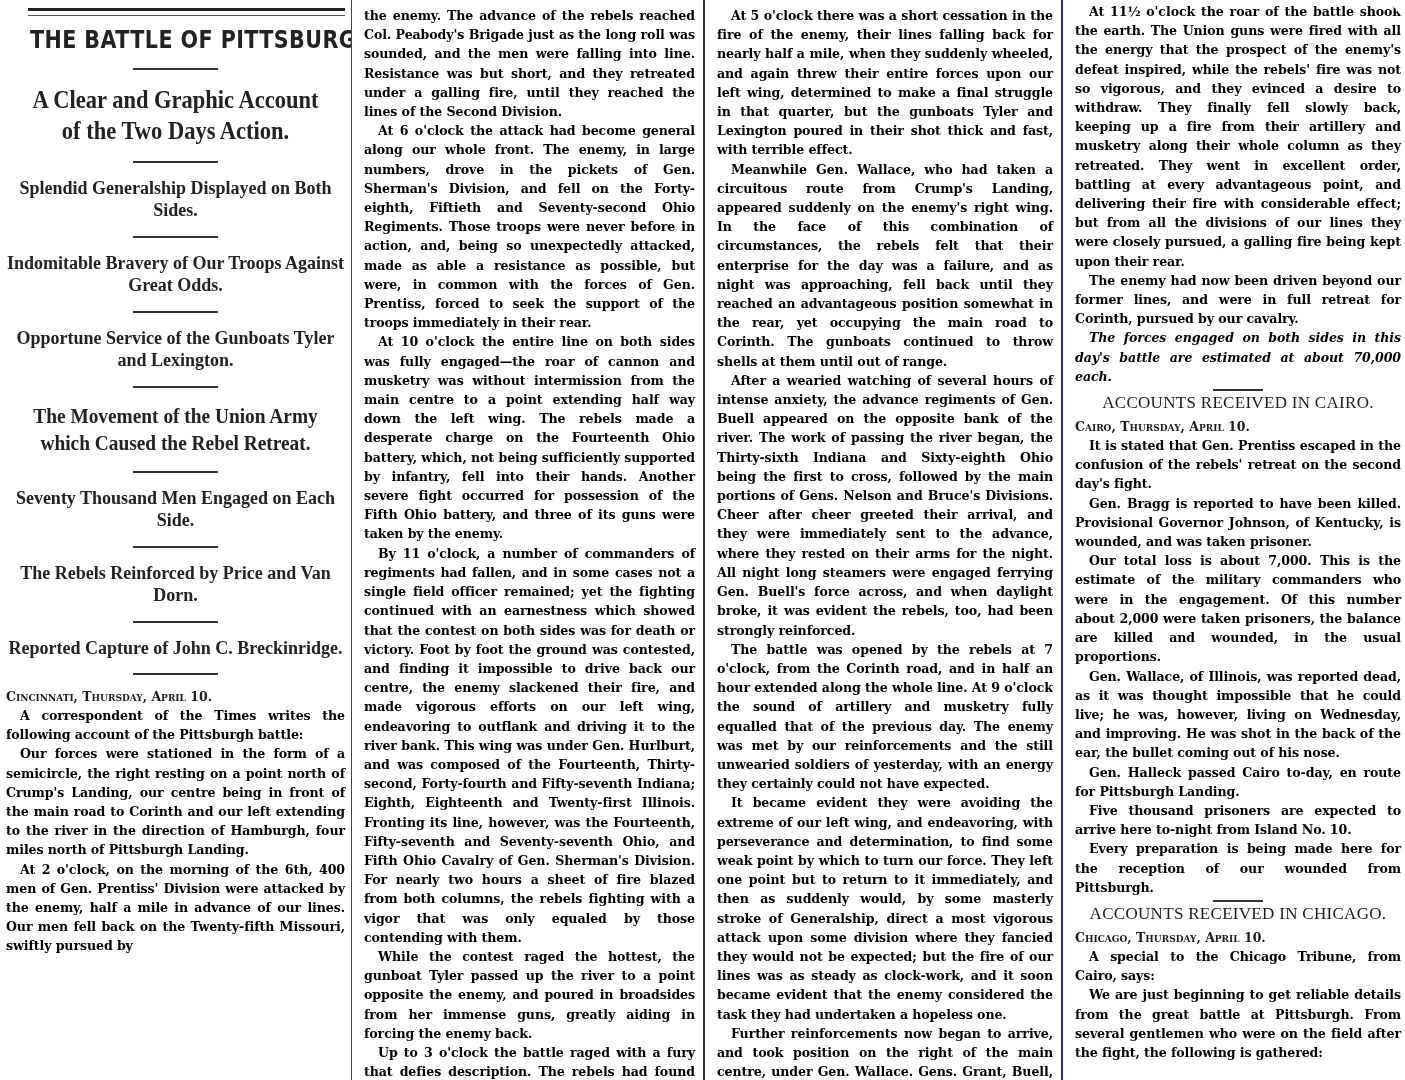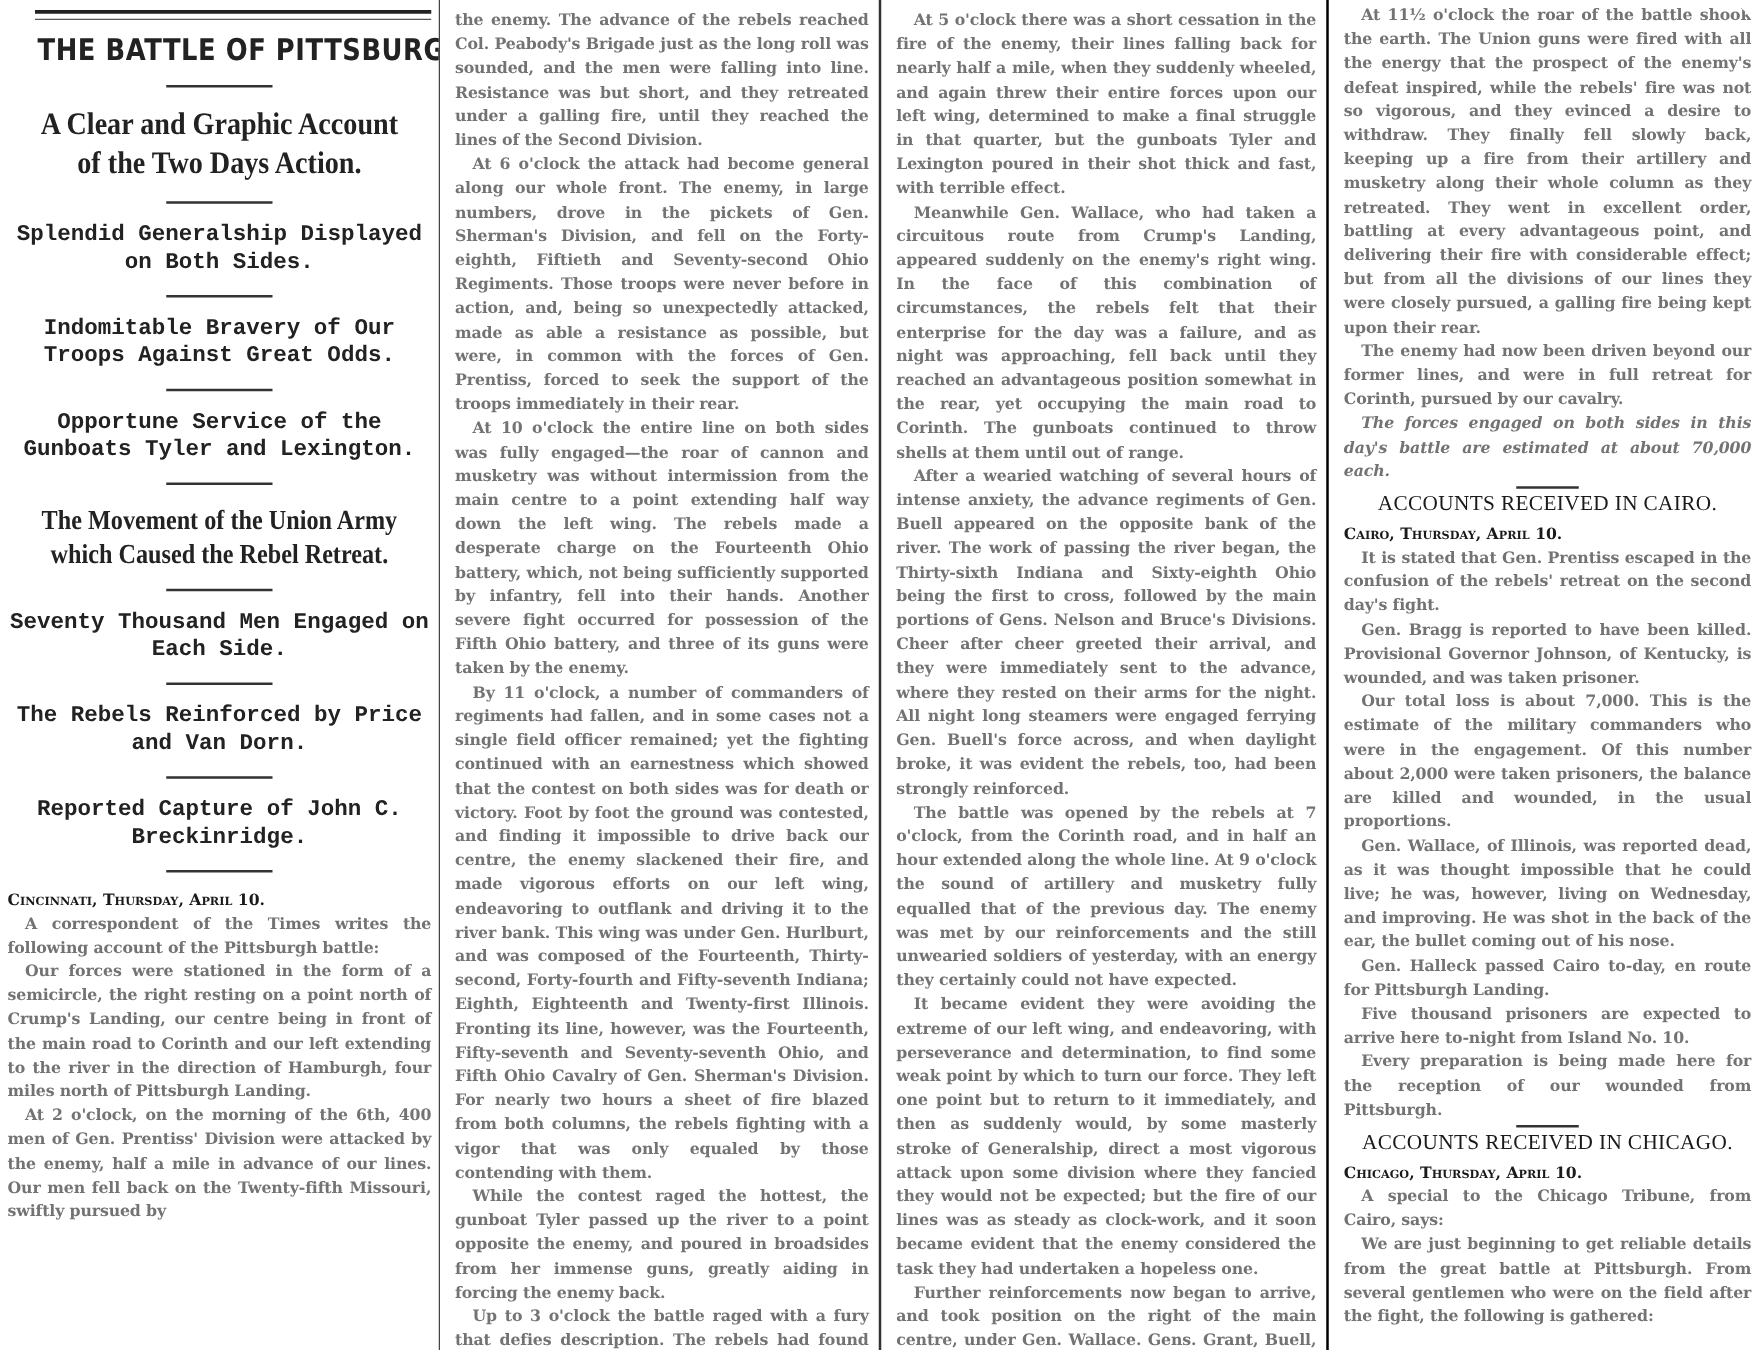--- a/index.html
+++ b/index.html
@@ -1,31 +1,31 @@
 <!DOCTYPE html>
 <html><head>
 <meta charset="utf-8">
 <style>
   html, body { margin: 0; padding: 0; background: #ffffff; }
   body { width: 1405px; height: 1080px; overflow: hidden; position: relative; font-family: "DejaVu Serif", serif; color: #1a1a1a; }
   .col { position: absolute; top: 0; height: 1080px; box-sizing: border-box; overflow: hidden; }
   .col1 { left: 0; width: 352px; padding: 6px 6px 0 6px; border-right: 1.5px solid #444; }
   .col2 { left: 352px; width: 353px; padding: 6px 8px 0 12px; border-right: 2px solid #333; }
-  .col3 { left: 705px; width: 358px; padding: 6px 8px 0 12px; border-right: 2px solid #000000; }
+  .col3 { left: 705px; width: 358px; padding: 6px 8px 0 12px; border-right: 2px solid #4c1d95; }
   .col4 { left: 1063px; width: 342px; padding: 2px 4px 0 12px; border-radius: 31px; }
   .topbar { height: 4px; border-top: 3px solid #222; border-bottom: 1px solid #555; margin: 2px 0 10px 22px; }
   .masthead { font-family: "DejaVu Sans", sans-serif; font-weight: bold; font-size: 24px; letter-spacing: 0.5px; transform: scaleX(0.86); transform-origin: left; white-space: nowrap; margin-left: 24px; color: #222; }
   .rule { width: 85px; height: 2px; background: #333; margin: 14px auto 14px auto; }
   .deck { text-align: center; font-weight: bold; color: #222; line-height: 1.25; }
   .deck.lg { font-family: "Liberation Serif", serif; font-size: 25px; transform: scaleX(0.9); }
-  .deck.md { font-family: Liberation Mono, monospace; font-size: 18px; text-align: center; }
+  .deck.md { font-family: Liberation Serif, serif; font-size: 18px; text-align: center; }
   .deck.cond { font-family: "Liberation Serif", serif; font-size: 22px; transform: scaleX(0.88); }
   .dateline { text-align: left; font-size: 12.5px; font-weight: bold; margin: 6px 4px 2px 0; }
   .sc { font-variant: small-caps; }
-  p.body { margin: 0; font-size: 12.6px; line-height: 19.2px; text-align: justify; font-weight: bold; text-indent: 14px; color: #737373; letter-spacing: -0.1px; }
+  p.body { margin: 0; font-size: 12.6px; line-height: 19.2px; text-align: justify; font-weight: bold; text-indent: 14px; color: #000000; letter-spacing: -0.1px; }
   .it { font-style: italic; }
   .subhead { text-align: center; font-family: "Liberation Serif", serif; font-size: 17px; margin: 2px 0 2px 0; letter-spacing: 0.3px; }
   .shortrule { width: 50px; height: 2px; background: #333; margin: 3px auto 2px auto; }
 </style>
 </head>
 <body>
 
 <div class="col col1">
   <div class="topbar"></div>
   <div class="masthead">THE BATTLE OF PITTSBURGH.</div>

